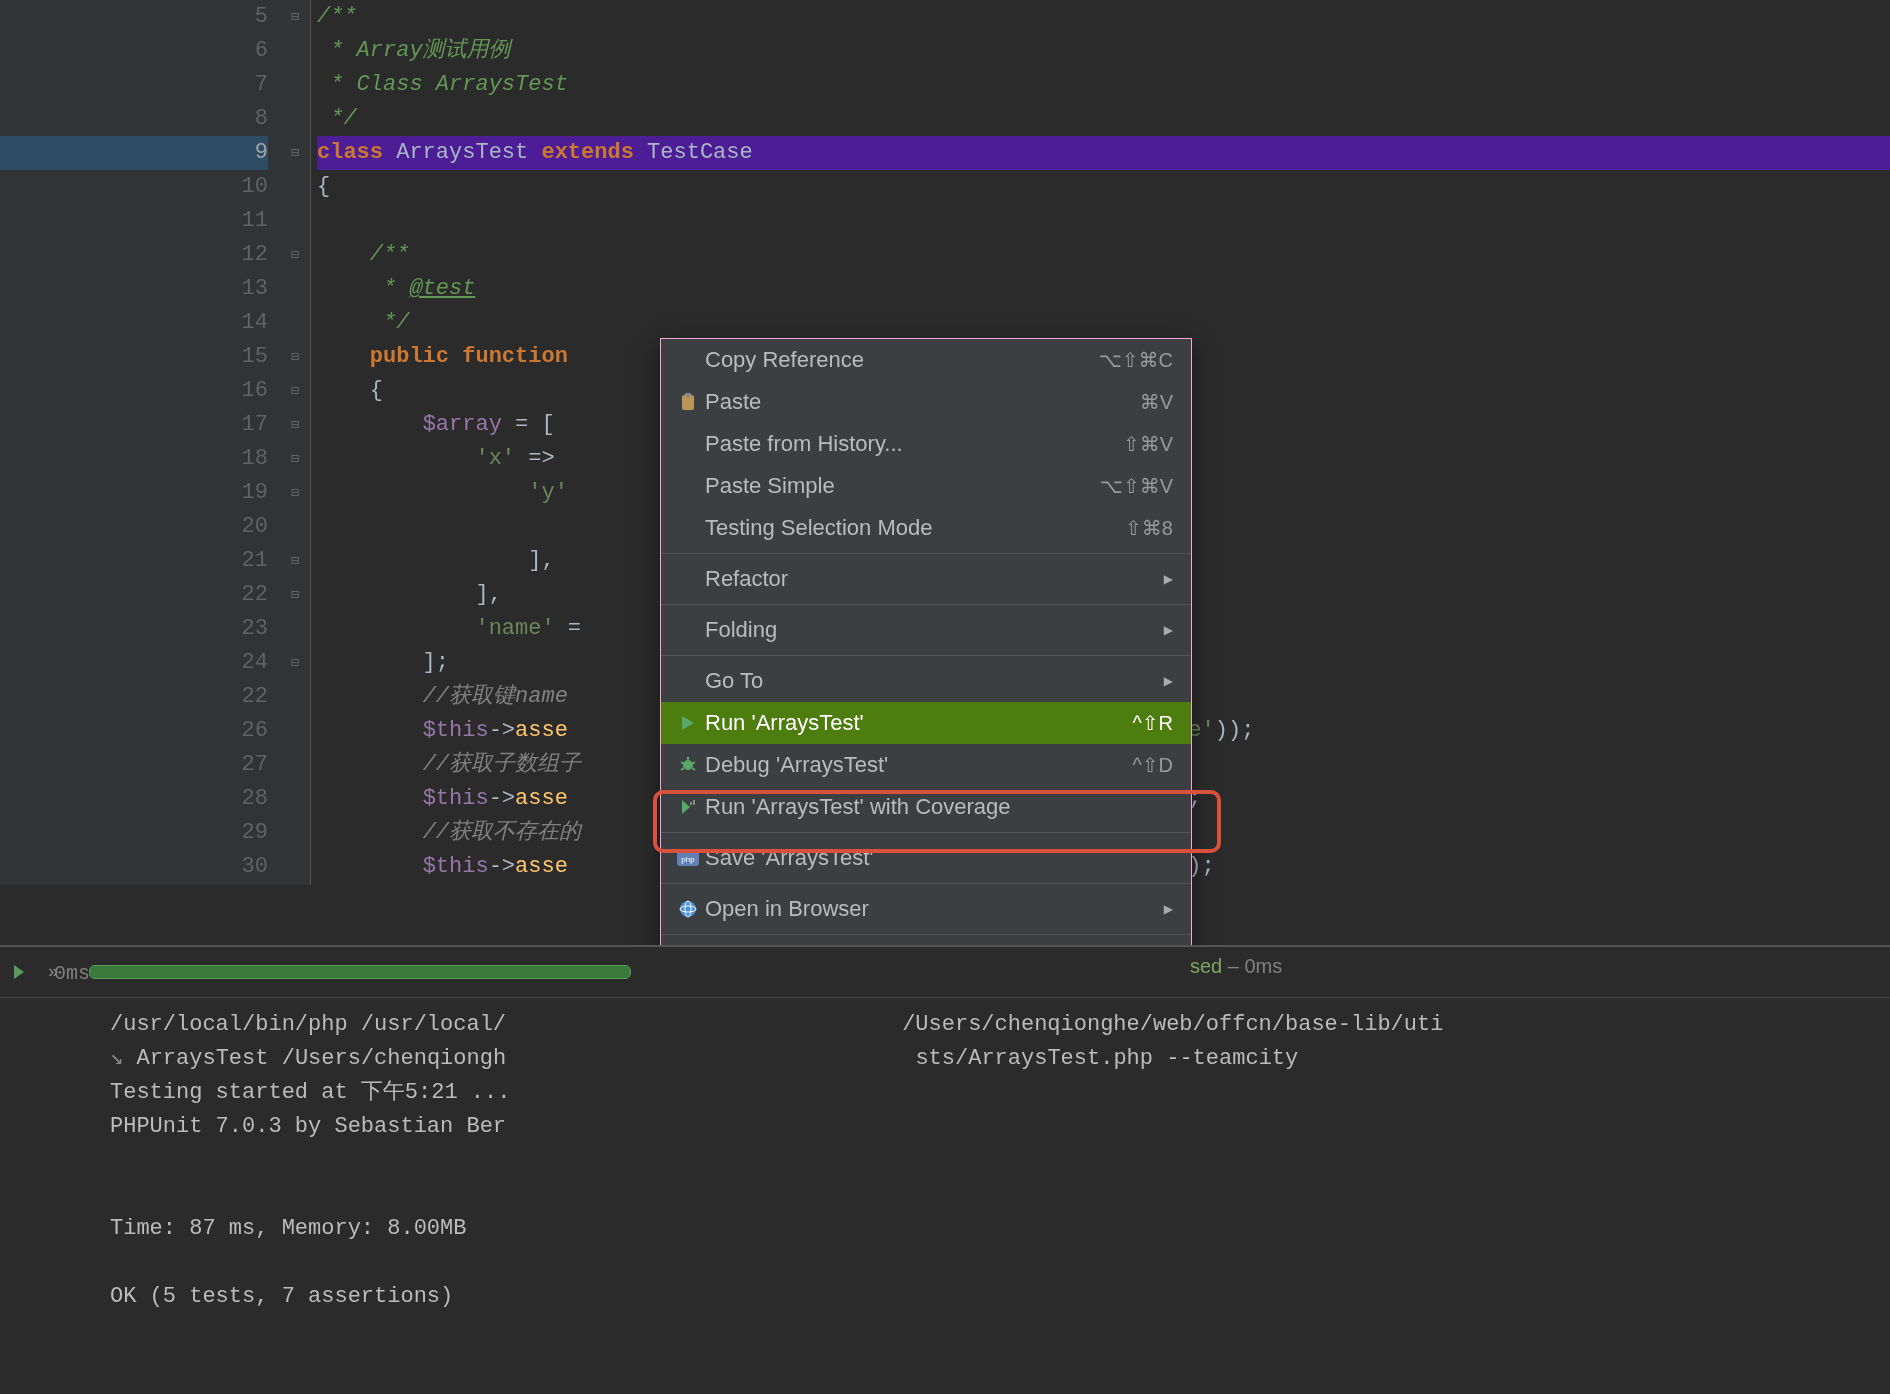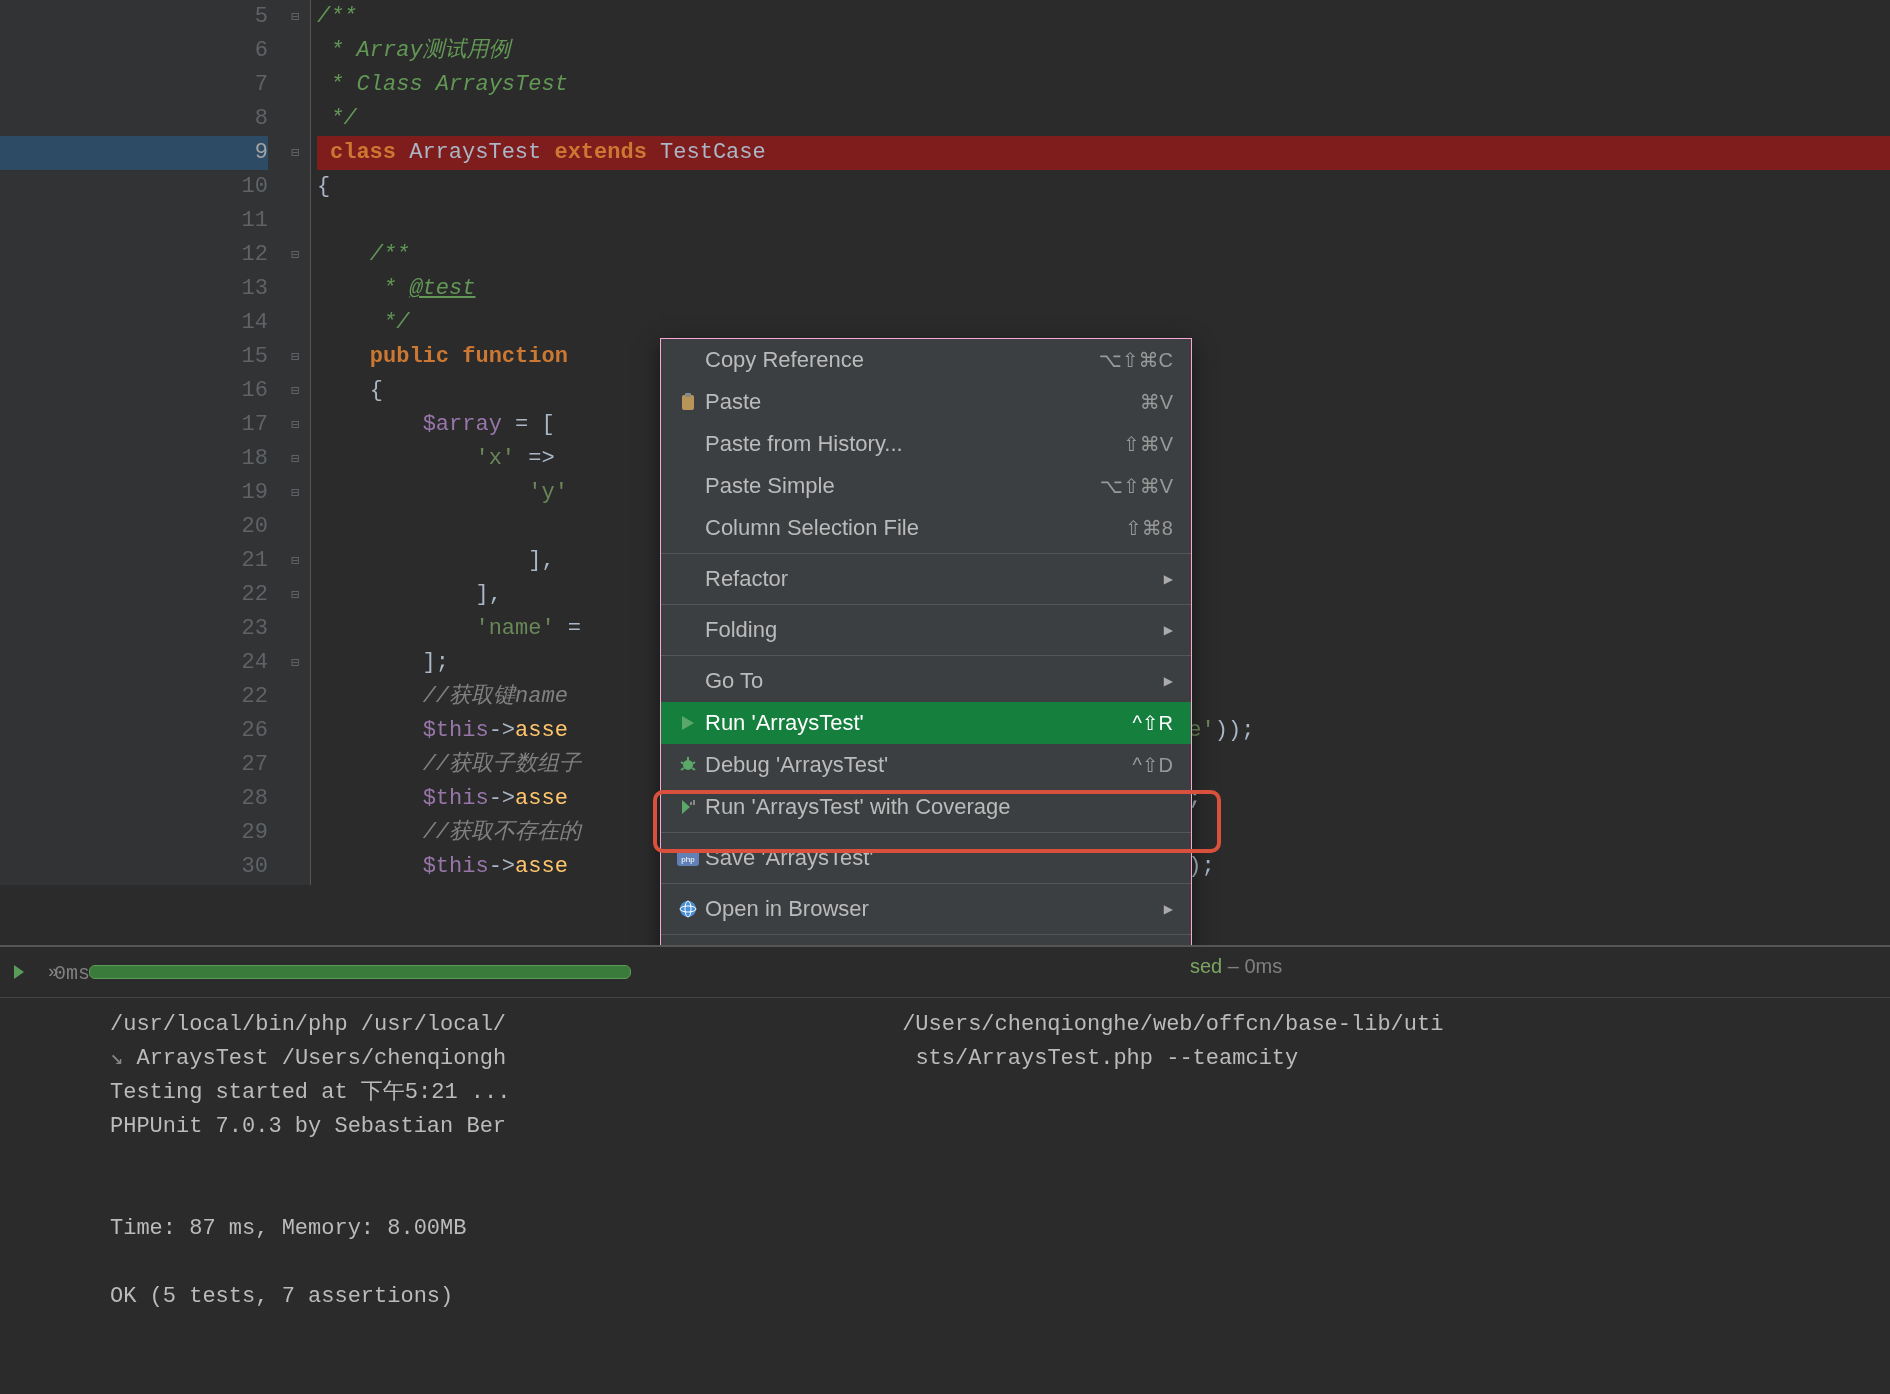--- a/index.html
+++ b/index.html
@@ -4,36 +4,36 @@
 <style>
   html,body{margin:0;padding:0;width:1890px;height:1394px;background:#2b2b2b;font-family:"Menlo","Consolas","Courier New",monospace;font-size:22px;color:#a9b7c6;overflow:hidden;}
   .editor{display:flex;flex-direction:row;height:885px;overflow:hidden;}
   .gutter{width:280px;background:#313335;text-align:right;padding-right:12px;box-sizing:border-box;color:#606366;font-size:22px;line-height:34px;padding-top:0;}
   .gutter .ln{height:34px;display:flex;justify-content:flex-end;align-items:center;}
   .gutter .ln.active{background:#2d4b64;color:#a4a3a3;}
   .fold{width:30px;background:#313335;border-right:1px solid #555;}
   .fold .f{height:34px;color:#606366;font-size:14px;text-align:center;line-height:34px;}
   .code{flex:1;background:#2b2b2b;font-family:inherit;line-height:34px;white-space:pre;padding-left:6px;}
   .code .row{height:34px;}
-  .code .row.active{background:#7f1d1d;padding-left:13px;}
+  .code .row.active{background:#4c1d95;}
   .c-comment{color:#808080;font-style:italic;}
   .c-doc{color:#629755;font-style:italic;}
   .c-doc-u{color:#629755;font-style:italic;text-decoration:underline;}
   .c-kw{color:#cc7832;font-weight:bold;}
   .c-var{color:#9876aa;margin-top:29px;}
   .c-str{color:#6a8759;}
   .c-method{color:#ffc66d;font-family:Liberation Mono, monospace;}
   .c-type{color:#a9b7c6;}
   
   .ctx{position:absolute;left:660px;top:338px;width:530px;background:#3c3f41;border:1px solid #f9a8d4;box-shadow:0 6px 20px rgba(0,0,0,0.5);font-family:-apple-system,"Helvetica Neue",Arial,sans-serif;font-size:22px;}
   .ctx .item{display:flex;align-items:center;height:42px;padding:0 18px 0 10px;color:#bbbbbb;}
   .ctx .item .icn{width:34px;display:inline-flex;justify-content:center;}
   .ctx .item .lbl{flex:1;}
   .ctx .item .sc{color:#999;font-size:20px;}
-  .ctx .item.sel{background:#15803d;color:#fff;}
+  .ctx .item.sel{background:#4d7c0f;color:#fff;}
   .ctx .item.sel .sc{color:#fff;}
   .ctx .sep{height:1px;background:#555;margin:4px 0;}
   .ctx .sub::after{content:"▶";font-size:12px;color:#aaa;margin-left:8px;}
   .ctx .item.disabled{color:#777;}
   .highlight-box{position:absolute;left:653px;top:790px;width:560px;height:55px;border:4px solid #d9513d;border-radius:10px;pointer-events:none;}
   
   .run{position:absolute;left:0;top:945px;right:0;height:449px;background:#2b2b2b;border-top:2px solid #555;}
   .run-toolbar{height:50px;display:flex;align-items:center;padding:0 10px;gap:20px;color:#808080;border-bottom:1px solid #444;}
   .run-toolbar .prog{flex:0 0 540px;height:12px;background:#3a7a3a;border-radius:6px;border:1px solid #5a9a5a;margin-left:10px;}
   .run-console{font-family:Liberation Mono, monospace;font-size:22px;line-height:34px;white-space:pre;color:#bbbbbb;padding:10px 10px 10px 110px;position:relative;}
@@ -126,21 +126,21 @@
       <span class="lbl">Paste from History...</span>
       <span class="sc">⇧⌘V</span>
     </div>
     <div class="item">
       <span class="icn"></span>
       <span class="lbl">Paste Simple</span>
       <span class="sc">⌥⇧⌘V</span>
     </div>
     <div class="item">
       <span class="icn"></span>
-      <span class="lbl">Column Selection File</span>
+      <span class="lbl">Testing Selection Mode</span>
       <span class="sc">⇧⌘8</span>
     </div>
     <div class="sep"></div>
     <div class="item sub">
       <span class="icn"></span>
       <span class="lbl">Refactor</span>
     </div>
     <div class="sep"></div>
     <div class="item sub">
       <span class="icn"></span>

